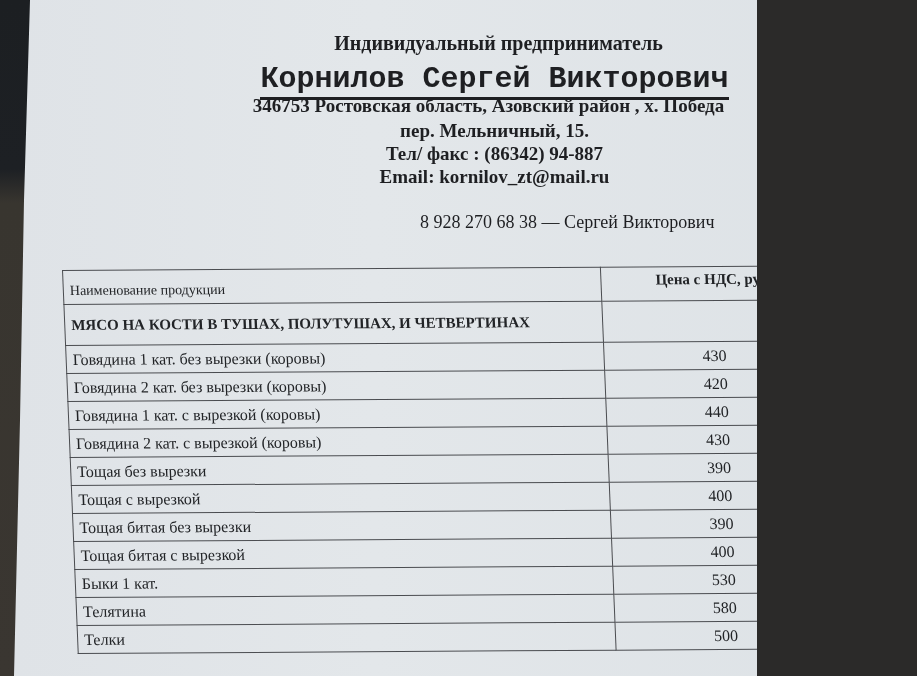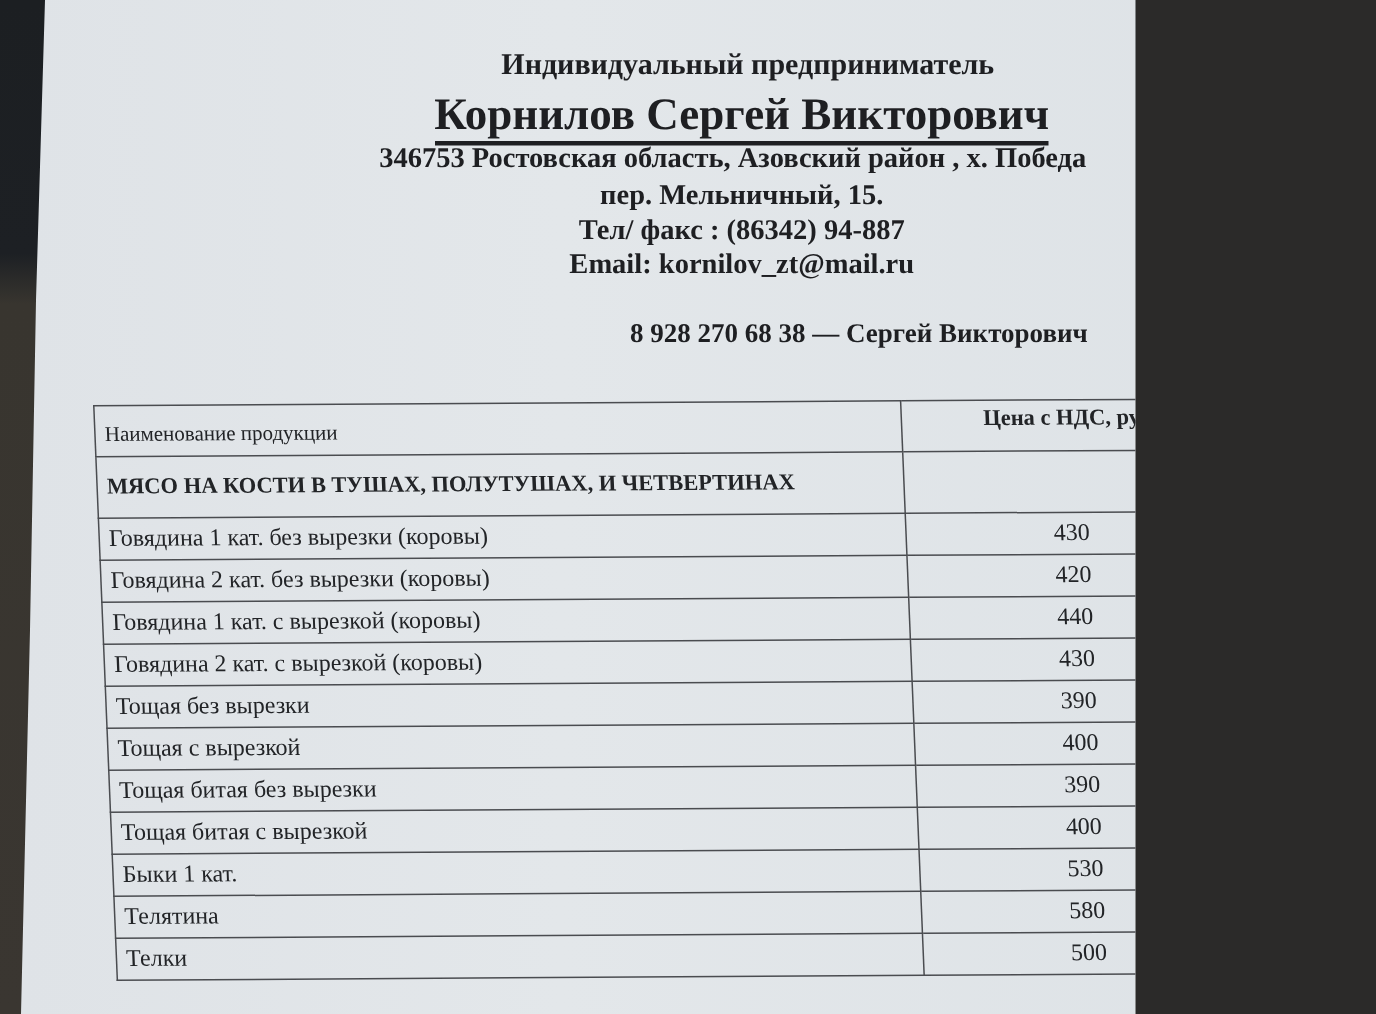--- a/index.html
+++ b/index.html
@@ -42,31 +42,32 @@
       text-align: center;
       white-space: nowrap;
     }
     .h-title { top: 32px; font-size: 20px; left: 40px; }
     .h-name {
       top: 60px; font-size: 30px; left: 36px;
     }
     .h-name span {
       border-bottom: 3px solid #1e1f22;
       padding-bottom: 1px;
+      font-family: Liberation Mono, monospace;
     }
     .h-addr { top: 95px; font-size: 19px; left: 30px; }
     .h-street { top: 120px; font-size: 19px; left: 36px; }
     .h-tel { top: 143px; font-size: 19px; left: 36px; }
     .h-email { top: 166px; font-size: 19px; left: 36px; }
     .h-mobile {
       position: absolute;
       top: 212px;
       left: 420px;
       font-size: 18px;
-      font-weight: bold;
+      font-weight: normal;
       white-space: nowrap;
     }
 
     .table-wrap {
       position: absolute;
       left: 62px;
       top: 270px;
       width: 790px;
       transform: skewX(2deg) rotate(-0.35deg);
       transform-origin: top left;

